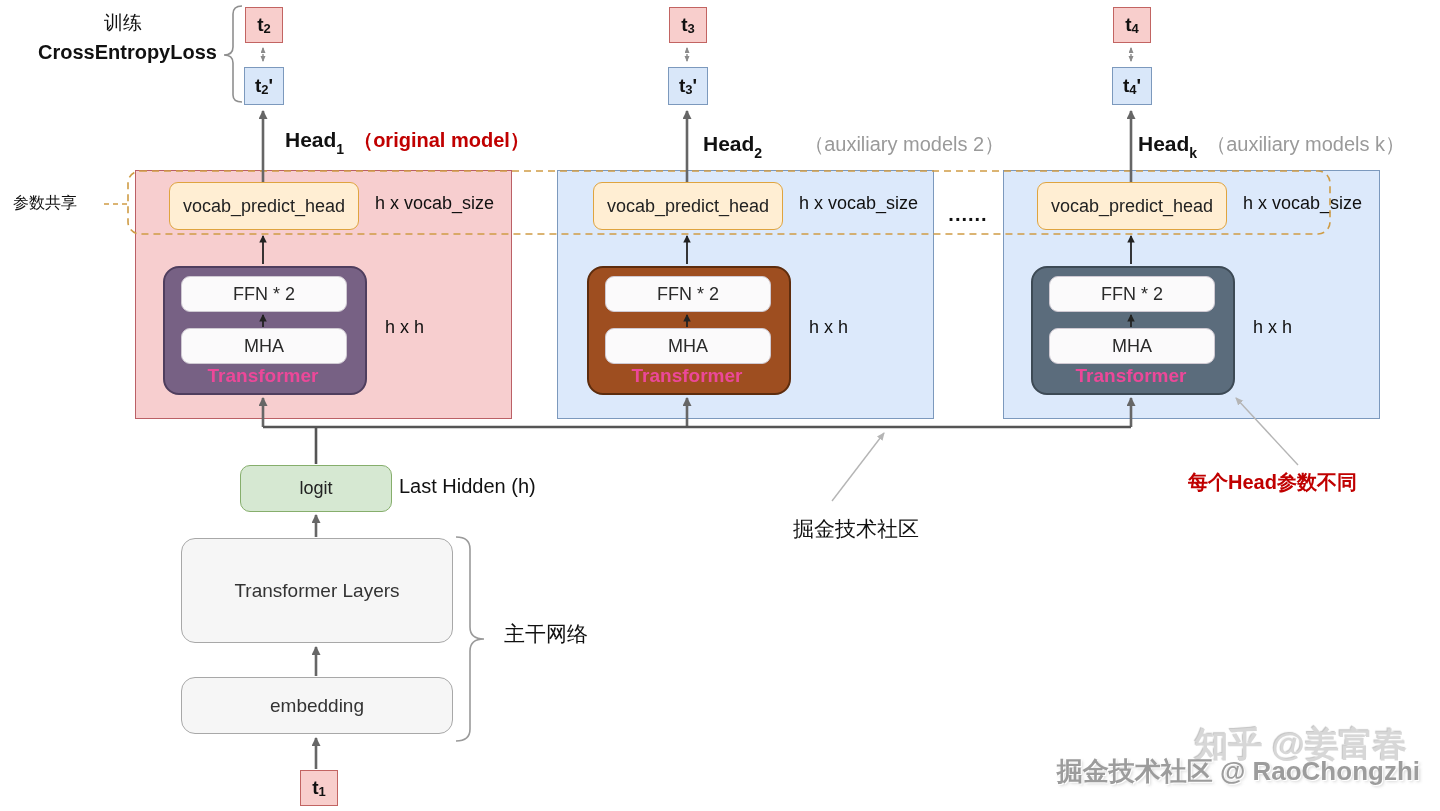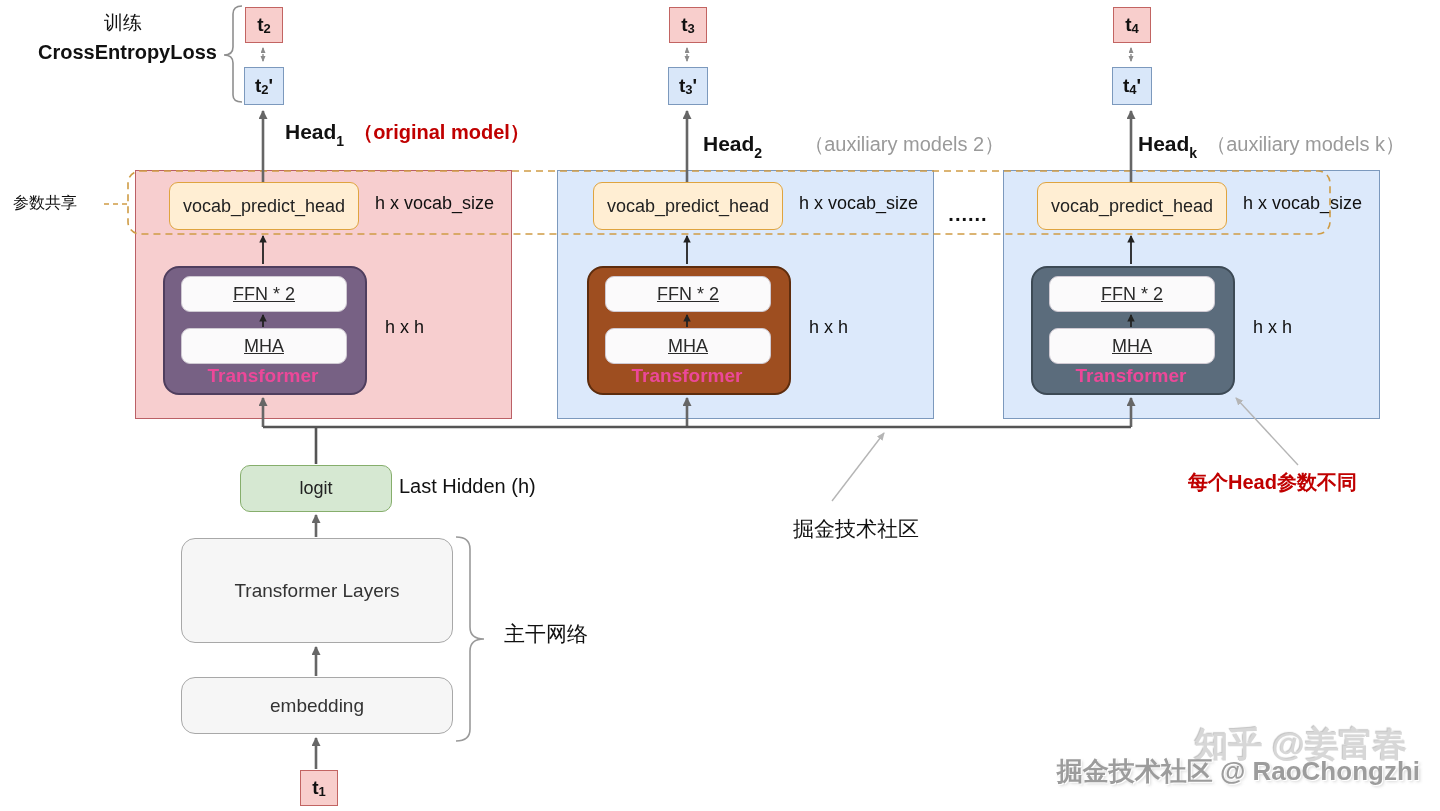--- a/index.html
+++ b/index.html
@@ -21,21 +21,21 @@
   .head-label .note.bold{font-weight:700;}
   
   .panel{position:absolute;width:375px;height:247px;border:1.6px solid;}
   
   .vocab{position:absolute;width:188px;height:46px;background:#ffeed3;border:1.5px solid #dfa43f;
          border-radius:9px;display:flex;align-items:center;justify-content:center;font-size:18px;color:#222;}
   .dim{position:absolute;font-size:18px;font-weight:500;color:#111;white-space:nowrap;}
   
   .tf{position:absolute;width:200px;height:125px;border:2px solid;border-radius:16px;}
   .inner{position:absolute;width:164px;height:34px;background:#fbfafb;border:1px solid #cfc9d2;border-radius:9px;
-         display:flex;align-items:center;justify-content:center;font-size:18px;color:#2a2a2a;text-decoration:underline;}
+         display:flex;align-items:center;justify-content:center;font-size:18px;color:#2a2a2a;}
   .tf-label{position:absolute;width:200px;text-align:center;color:#ec4899;font-size:19px;font-weight:600;}
   .dots{position:absolute;left:944px;top:203px;width:48px;text-align:center;font-size:20px;font-weight:800;letter-spacing:1px;}
   .share-label{position:absolute;left:13px;top:193px;font-size:16px;}
   
   .logit{position:absolute;left:240px;top:465px;width:150px;height:45px;background:#d6e8d2;border:1.6px solid #86ae6c;
          border-radius:10px;display:flex;align-items:center;justify-content:center;font-size:18px;color:#222;}
   .hidden-note{position:absolute;left:399px;top:475px;font-size:20px;}
   .graybox{position:absolute;left:181px;width:270px;background:#f6f6f6;border:1.6px solid #a8a8a8;border-radius:14px;
            display:flex;align-items:center;justify-content:center;font-size:19px;color:#333;}
   .backbone-label{position:absolute;left:504px;top:620px;font-size:21px;}
@@ -59,21 +59,21 @@
 
   <div class="tbox z3" style="left:245px;top:7px">
     <span>t</span>
       <sub>2</sub>
   </div>
   <div class="tbox blue z3" style="left:244px;top:67px">
     <span>t</span>
       <sub>2</sub>
       <span class="prime">'</span>
   </div>
-  <div class="head-label z3" style="left:285px;top:118px">
+  <div class="head-label z3" style="left:285px;top:126px">
     <span><span>Head</span><sub>1</sub></span><span class="note bold" style="color: rgb(192, 0, 0);">（original model）</span>
   </div>
   <div class="panel z1" style="left: 135px; top: 170px; background-color: rgb(247, 206, 207); border-color: rgb(187, 96, 102);"></div>
   <div class="vocab z2" style="left:169px;top:182px">vocab_predict_head</div>
   <div class="dim z2" style="left:375px;top:193px">h x vocab_size</div>
   <div class="tf z2" style="left: 163px; top: 266px; background-color: rgb(119, 97, 132); border-color: rgb(79, 62, 94);"></div>
   <div class="inner z3" style="left:181px;top:276px">FFN * 2</div>
   <div class="inner z3" style="left:181px;top:328px">MHA</div>
   <div class="tf-label z3" style="left:163px;top:365px">Transformer</div>
   <div class="dim z2" style="left:385px;top:317px">h x h</div>

